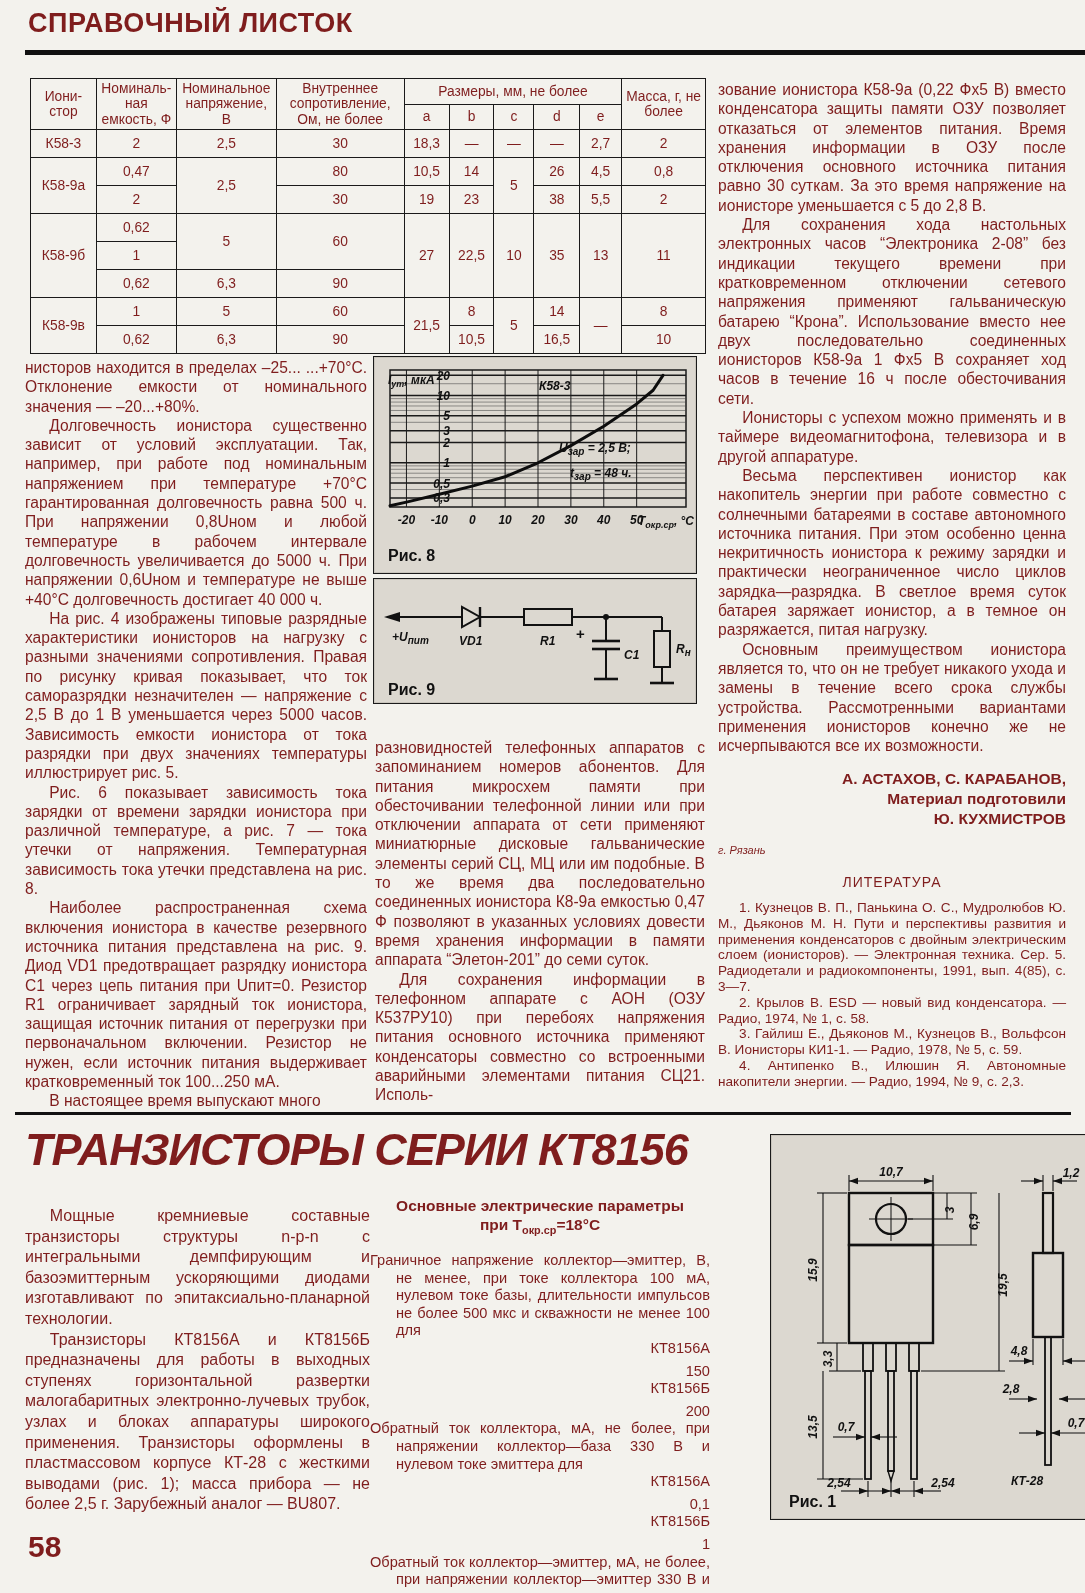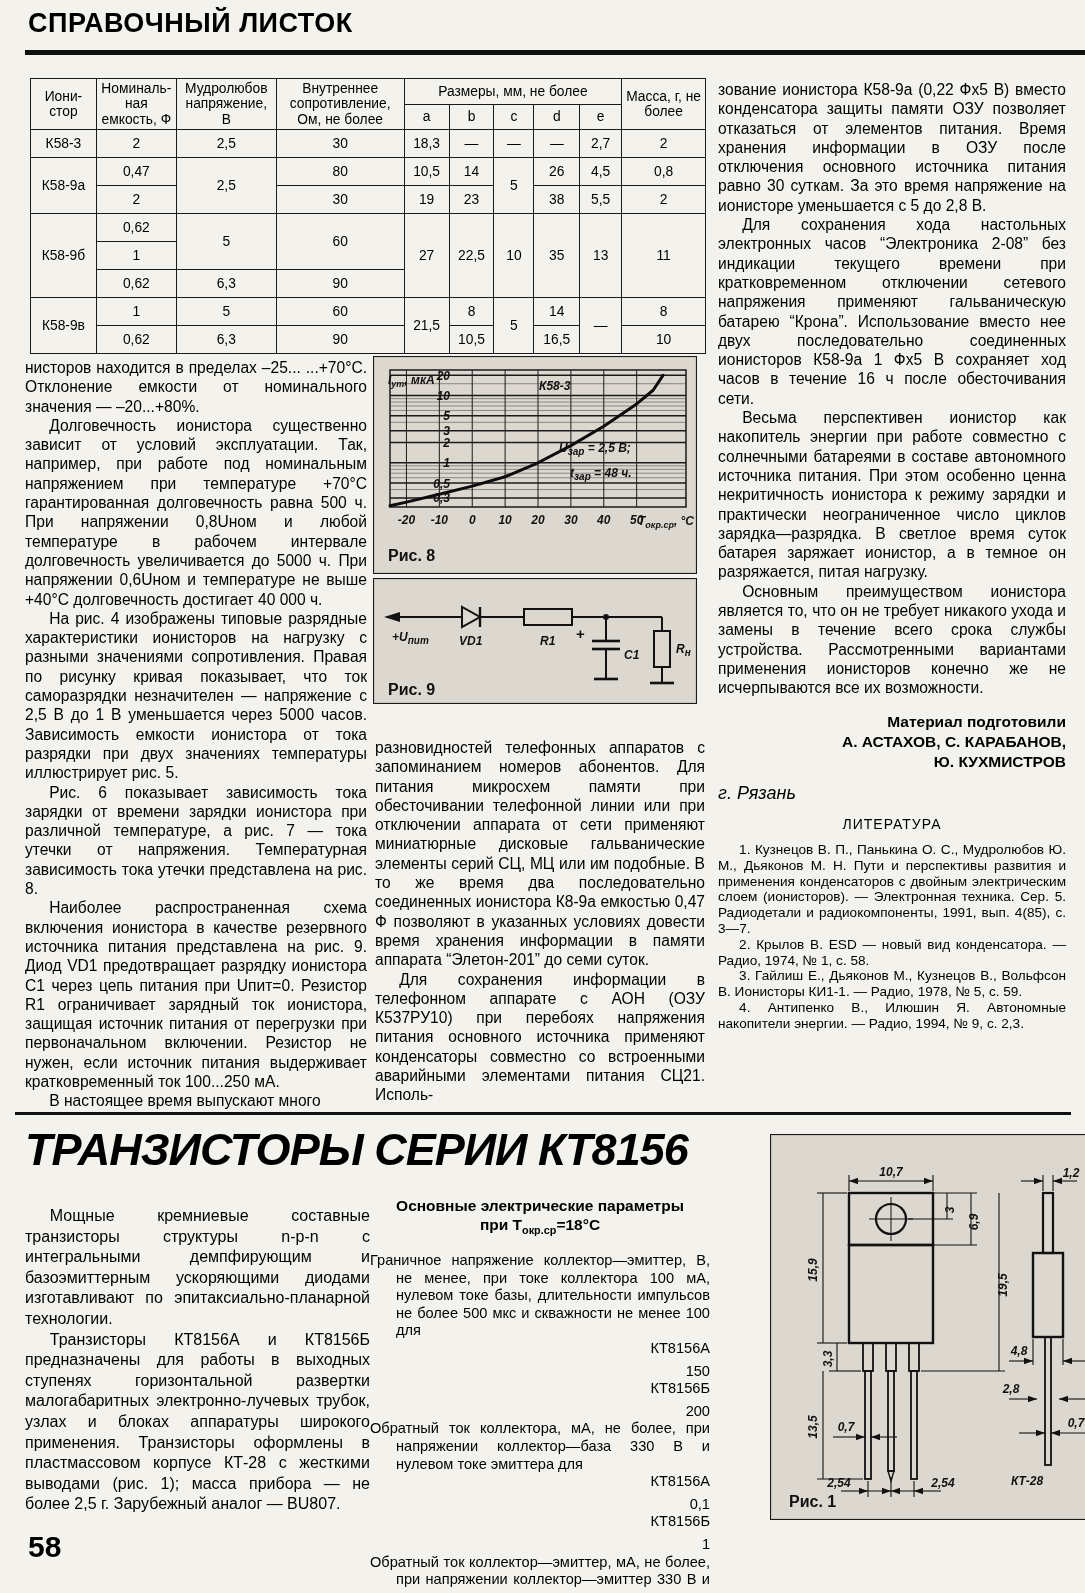--- a/index.html
+++ b/index.html
@@ -1,34 +1,34 @@
 <!DOCTYPE html>
 <html><head>
 <meta charset="utf-8">
 <style>
   html,body{margin:0;padding:0;background:#8f8d88;}
   #page{position:relative;width:1085px;height:1593px;background:#f3f2ed;
-        font-family:"Liberation Sans",sans-serif;color:#000000;overflow:hidden;margin:0 auto;}
+        font-family:"Liberation Sans",sans-serif;color:#7f1d1d;overflow:hidden;margin:0 auto;}
   .abs{position:absolute;}
   .col p{margin:0;text-indent:1.55em;text-align:justify;}
   .col p.ni{text-indent:0;}
   .body-col{font-size:15.6px;line-height:19.3px;}
   .lit-col{font-size:13.6px;line-height:15.8px;}
   #hdr-title{font-size:27px;font-weight:bold;letter-spacing:.5px;}
   .rule{background:#111;}
   table.spec{border-collapse:collapse;background:transparent;}
   table.spec td,table.spec th{border:1.7px solid #1a1a1a;font-size:13.8px;line-height:1.12;
         padding:2px 3px;text-align:center;vertical-align:middle;font-weight:normal;}
   table.spec th{font-weight:normal;}
   table.spec td{height:23px;}
   .figbox{background:#dcd8d0;border:1.8px solid #1a1a1a;box-shadow:0 0 0 1px #c9c5bc inset;}
   .figtext{font-size:12px;font-style:italic;font-weight:bold;fill:#111;}
   .figcap{font-size:16px;font-weight:bold;fill:#111;}
   .byline{font-weight:bold;text-align:right;font-size:15.5px;line-height:20px;margin-top:14px;}
-  .city{font-style:italic;font-size:18px;margin-top:12px;}
+  .city{font-style:italic;font-size:11px;margin-top:12px;}
   .lit-title{text-align:center;font-size:14px;font-weight:normal;letter-spacing:1px;margin:12px 0 8px;}
   #article-title{font-size:45px;font-weight:bold;font-style:italic;letter-spacing:-1px;white-space:nowrap;}
   .params-head{font-weight:bold;font-size:15.5px;text-align:center;line-height:19px;margin-bottom:12px;}
   .param-text{margin:0;padding-left:26px;text-indent:-26px;text-align:justify;font-size:14.6px;line-height:17.6px;}
   .dotrow{display:flex;align-items:flex-end;margin-left:52px;font-size:14.6px;line-height:17.6px;flex-direction:column;}
   .dotrow .leader{flex:1;border-bottom:2px dotted #3a3a3a;margin:0 4px 3px 4px;}
   .footer{display:flex;align-items:baseline;gap:26px;flex-direction:column;}
   .footer .pnum{font-size:30px;font-weight:bold;}
   .footer .issue{font-size:15px;letter-spacing:.5px;}
   sub.s{font-size:70%;}
@@ -51,21 +51,21 @@
         <col style="width:45px">
         <col style="width:40px">
         <col style="width:46px">
       <col style="width:42px">
         <col style="width:84px">
     </colgroup>
     <tbody>
         <tr>
       <th rowspan="2">Иони-стор</th>
       <th rowspan="2">Номиналь-ная емкость, Ф</th>
-      <th rowspan="2">Мудролюбов напряжение, В</th>
+      <th rowspan="2">Номинальное напряжение, В</th>
       <th rowspan="2">Внутреннее сопротивление, Ом, не более</th>
       <th colspan="5">Размеры, мм, не более</th>
       <th rowspan="2">Масса, г, не более</th>
     </tr>
     <tr>
       <th>a</th>
       <th>b</th>
       <th>c</th>
       <th>d</th>
       <th>e</th>
@@ -251,25 +251,26 @@
   </div>
 
   <div class="abs col body-col" style="left:375px;top:738px;width:330px;">
     <p class="ni">разновидностей телефонных аппаратов с запоминанием номеров абонентов. Для питания микросхем памяти при обесточивании телефонной линии или при отключении аппарата от сети применяют миниатюрные дисковые гальванические элементы серий СЦ, МЦ или им подобные. В то же время два последовательно соединенных ионистора К8-9а емкостью 0,47 Ф позволяют в указанных условиях довести время хранения информации в памяти аппарата “Элетон-201” до семи суток.</p>
     <p>Для сохранения информации в телефонном аппарате с АОН (ОЗУ К537РУ10) при перебоях напряжения питания основного источника применяют конденсаторы совместно со встроенными аварийными элементами питания СЦ21. Исполь-</p>
   </div>
 
   <div class="abs col body-col" style="left:718px;top:80px;width:348px;">
     <p class="ni">зование ионистора К58-9а (0,22 Фх5 В) вместо конденсатора защиты памяти ОЗУ позволяет отказаться от элементов питания. Время хранения информации в ОЗУ после отключения основного источника питания равно 30 суткам. За это время напряжение на ионисторе уменьшается с 5 до 2,8 В.</p>
     <p>Для сохранения хода настольных электронных часов “Электроника 2-08” без индикации текущего времени при кратковременном отключении сетевого напряжения применяют гальваническую батарею “Крона”. Использование вместо нее двух последовательно соединенных ионисторов К58-9а 1 Фх5 В сохраняет ход часов в течение 16 ч после обесточивания сети.</p>
+    <p>Ионисторы с успехом можно применять и в таймере видеомагнитофона, телевизора и в другой аппаратуре.</p>
     <p>Весьма перспективен ионистор как накопитель энергии при работе совместно с солнечными батареями в составе автономного источника питания. При этом особенно ценна некритичность ионистора к режиму зарядки и практически неограниченное число циклов зарядка—разрядка. В светлое время суток батарея заряжает ионистор, а в темное он разряжается, питая нагрузку.</p>
     <p>Основным преимуществом ионистора является то, что он не требует никакого ухода и замены в течение всего срока службы устройства. Рассмотренными вариантами применения ионисторов конечно же не исчерпываются все их возможности.</p>
     <div class="byline">
+      <div>А. АСТАХОВ, С. КАРАБАНОВ,</div>
       <div>Материал подготовили</div>
-      <div>А. АСТАХОВ, С. КАРАБАНОВ,</div>
       <div>Ю. КУХМИСТРОВ</div>
     </div>
     <div class="city">г. Рязань</div>
     <div class="lit-title">ЛИТЕРАТУРА</div>
     <div class="col lit-col">
       <p>1. Кузнецов В. П., Панькина О. С., Мудролюбов Ю. М., Дьяконов М. Н. Пути и перспективы развития и применения конденсаторов с двойным электрическим слоем (ионисторов). — Электронная техника. Сер. 5. Радиодетали и радиокомпоненты, 1991, вып. 4(85), с. 3—7.</p>
       <p>2. Крылов В. ESD — новый вид конденсатора. — Радио, 1974, № 1, с. 58.</p>
       <p>3. Гайлиш Е., Дьяконов М., Кузнецов В., Вольфсон В. Ионисторы КИ1-1. — Радио, 1978, № 5, с. 59.</p>
       <p>4. Антипенко В., Илюшин Я. Автономные накопители энергии. — Радио, 1994, № 9, с. 2,3.</p>
     </div>

